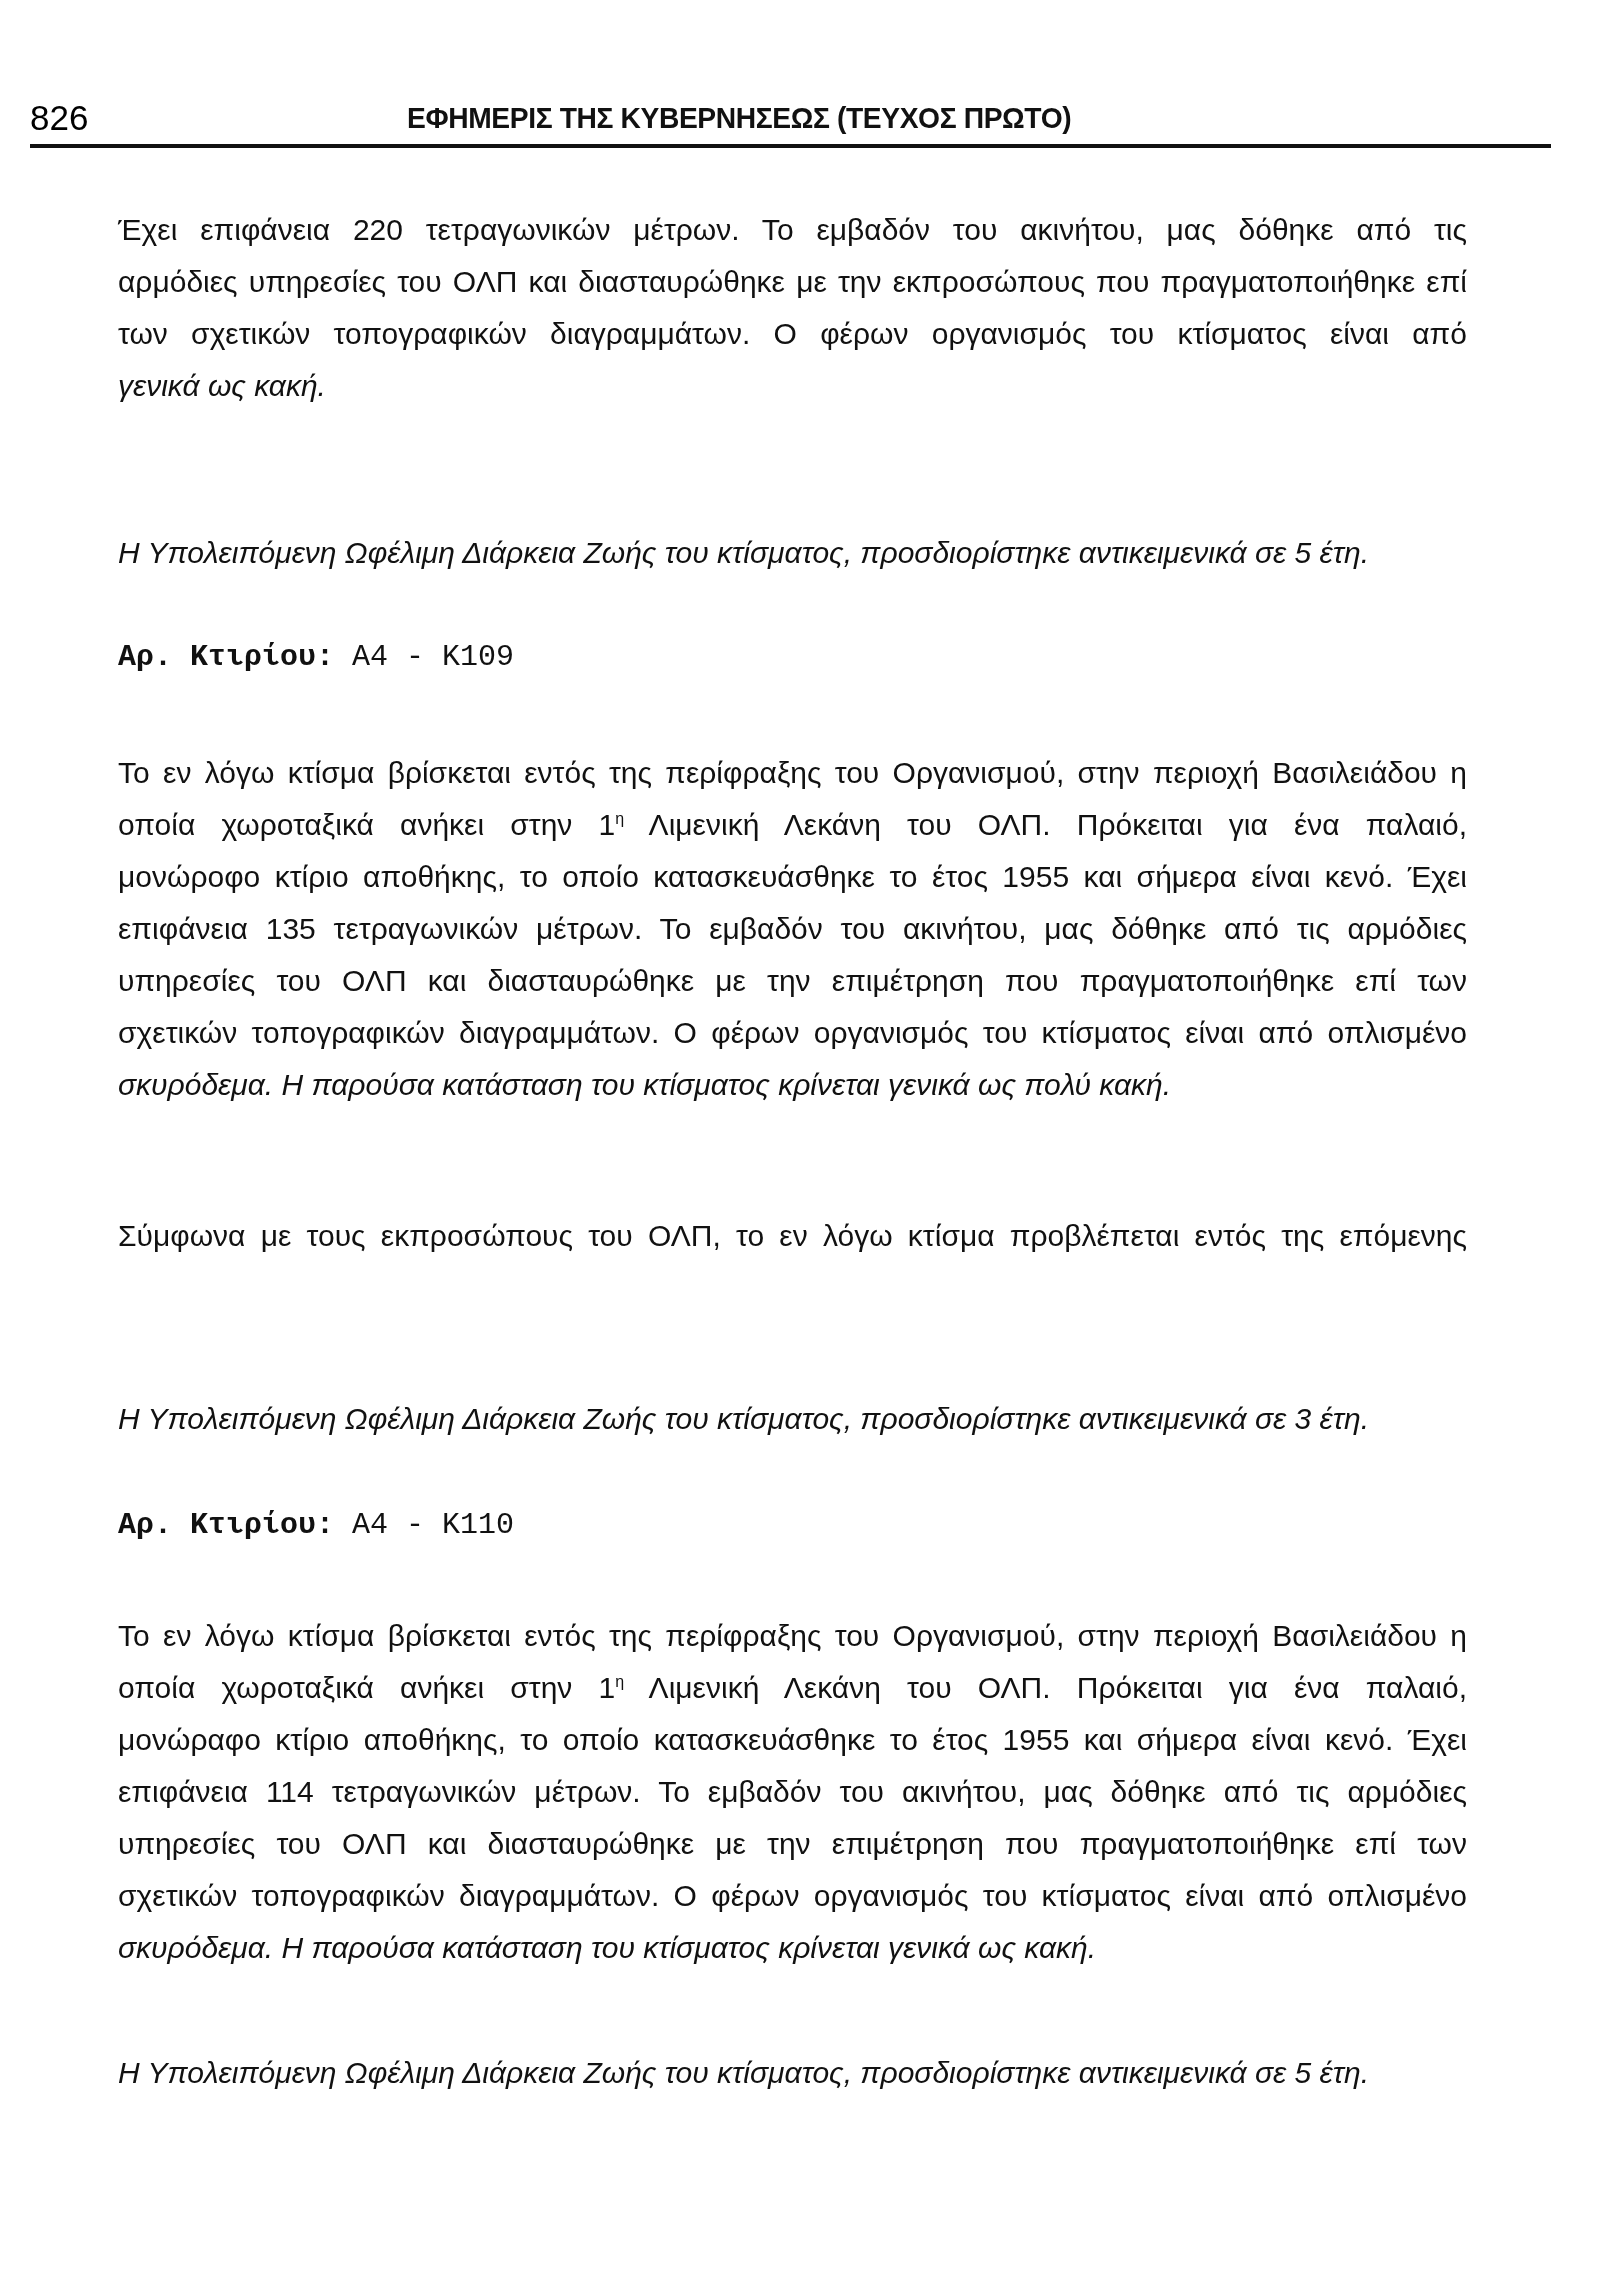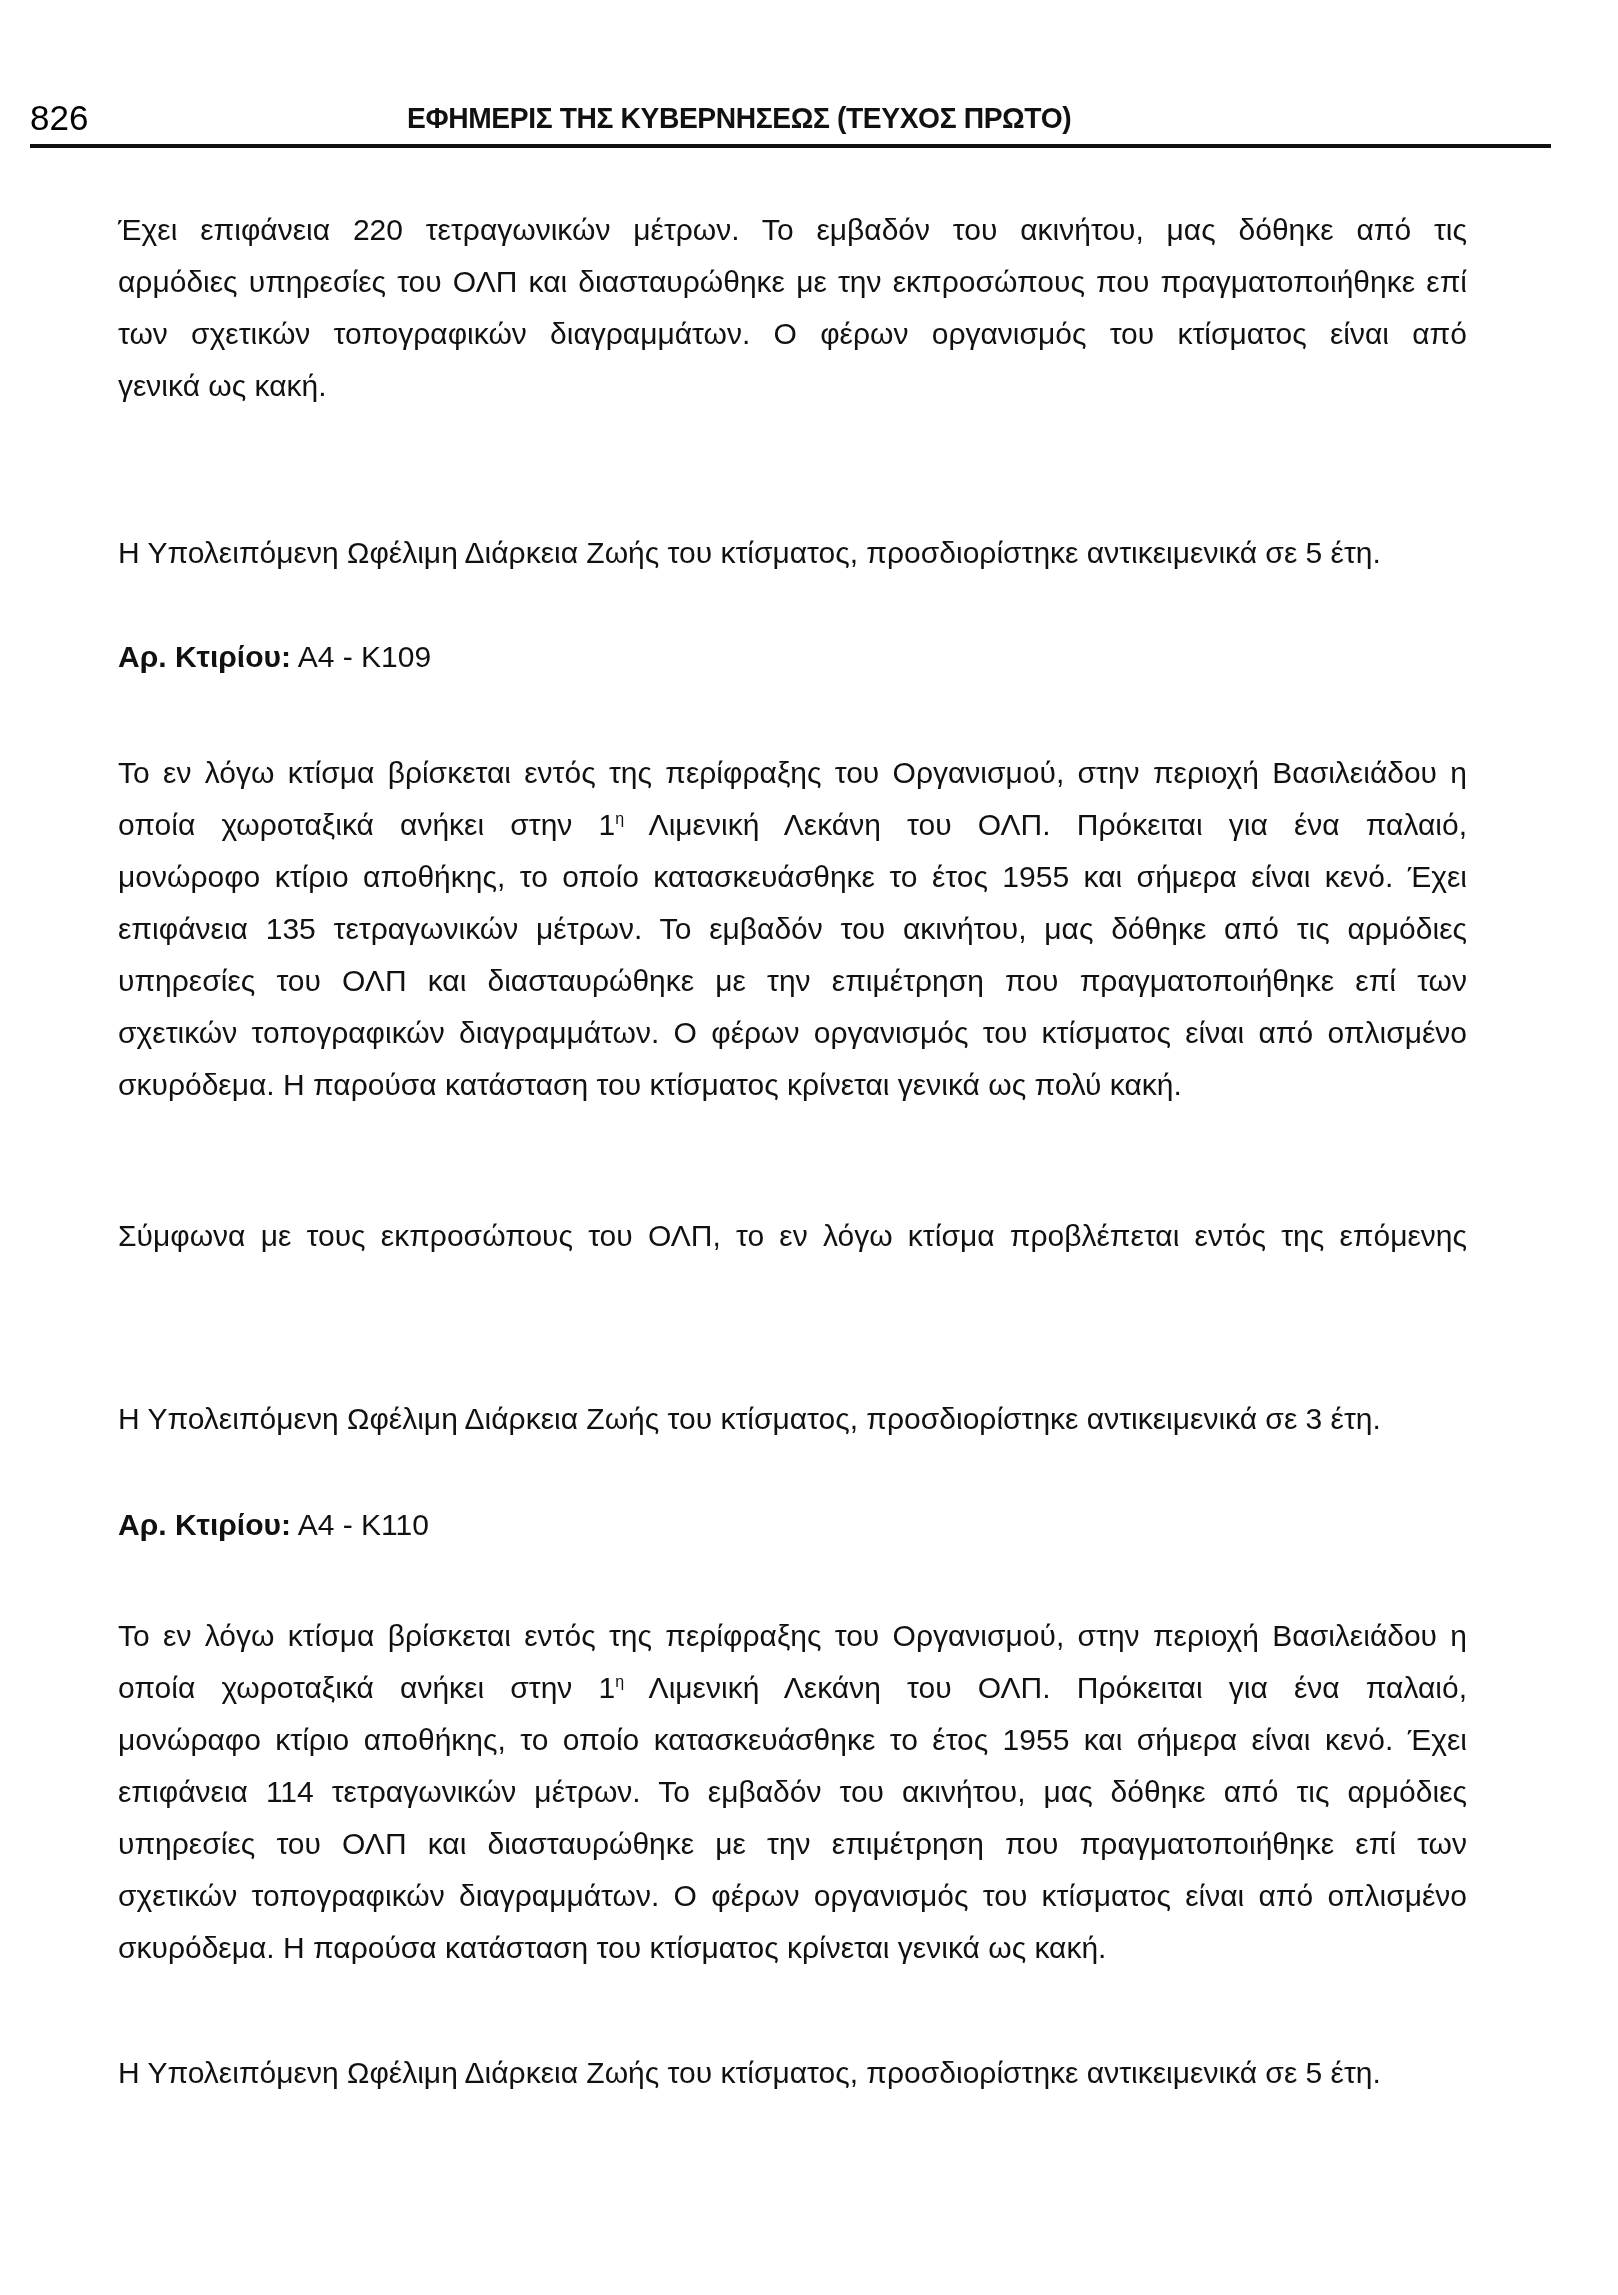--- a/index.html
+++ b/index.html
@@ -2,22 +2,22 @@
 <html style="font-size:12.8px"><head>
 <meta charset="utf-8">
 <style>
   html, body { margin:0; padding:0; background:#ffffff; }
   body { width:1618px; height:2295px; position:relative; overflow:hidden; color:#111111; }
   .page-num { position:absolute; left:30px; top:98px; font-family:"Liberation Sans", sans-serif; font-size:35px; line-height:40px; color:#000000; }
   .running-head { position:absolute; left:407px; top:98px; font-family:"Liberation Sans", sans-serif; font-weight:bold; font-size:30px; line-height:40px; letter-spacing:-0.4px; transform:scaleX(0.94); transform-origin:left center; color:#111; }
   .rule { position:absolute; left:30px; top:144px; width:1521px; height:4px; background:#111; }
   .block { position:absolute; left:118px; width:1349px; font-family:"Liberation Sans", sans-serif; font-size:30px; color:#111; }
   .line { display:block; height:52px; line-height:52px; white-space:nowrap; text-align:justify; text-align-last:justify; }
-  .line.last { text-align:right; text-align-last:left; }
-  .heading { position:absolute; left:118px; font-family:Liberation Sans, sans-serif; font-size:30px; line-height:52px; color:#111; white-space:nowrap; }
+  .line.last { text-align:right; text-align-last:left;font-style:italic; }
+  .heading { position:absolute; left:118px; font-family:Liberation Mono, monospace; font-size:30px; line-height:52px; color:#111; white-space:nowrap; }
   .heading .lbl { font-weight:bold; }
   sup { font-size:16px; line-height:0; vertical-align:super; }
 </style>
 </head>
 <body>
 
 <div class="page-num">826</div>
 <div class="running-head">ΕΦΗΜΕΡΙΣ ΤΗΣ ΚΥΒΕΡΝΗΣΕΩΣ (ΤΕΥΧΟΣ ΠΡΩΤΟ)</div>
 <div class="rule"></div>
 

